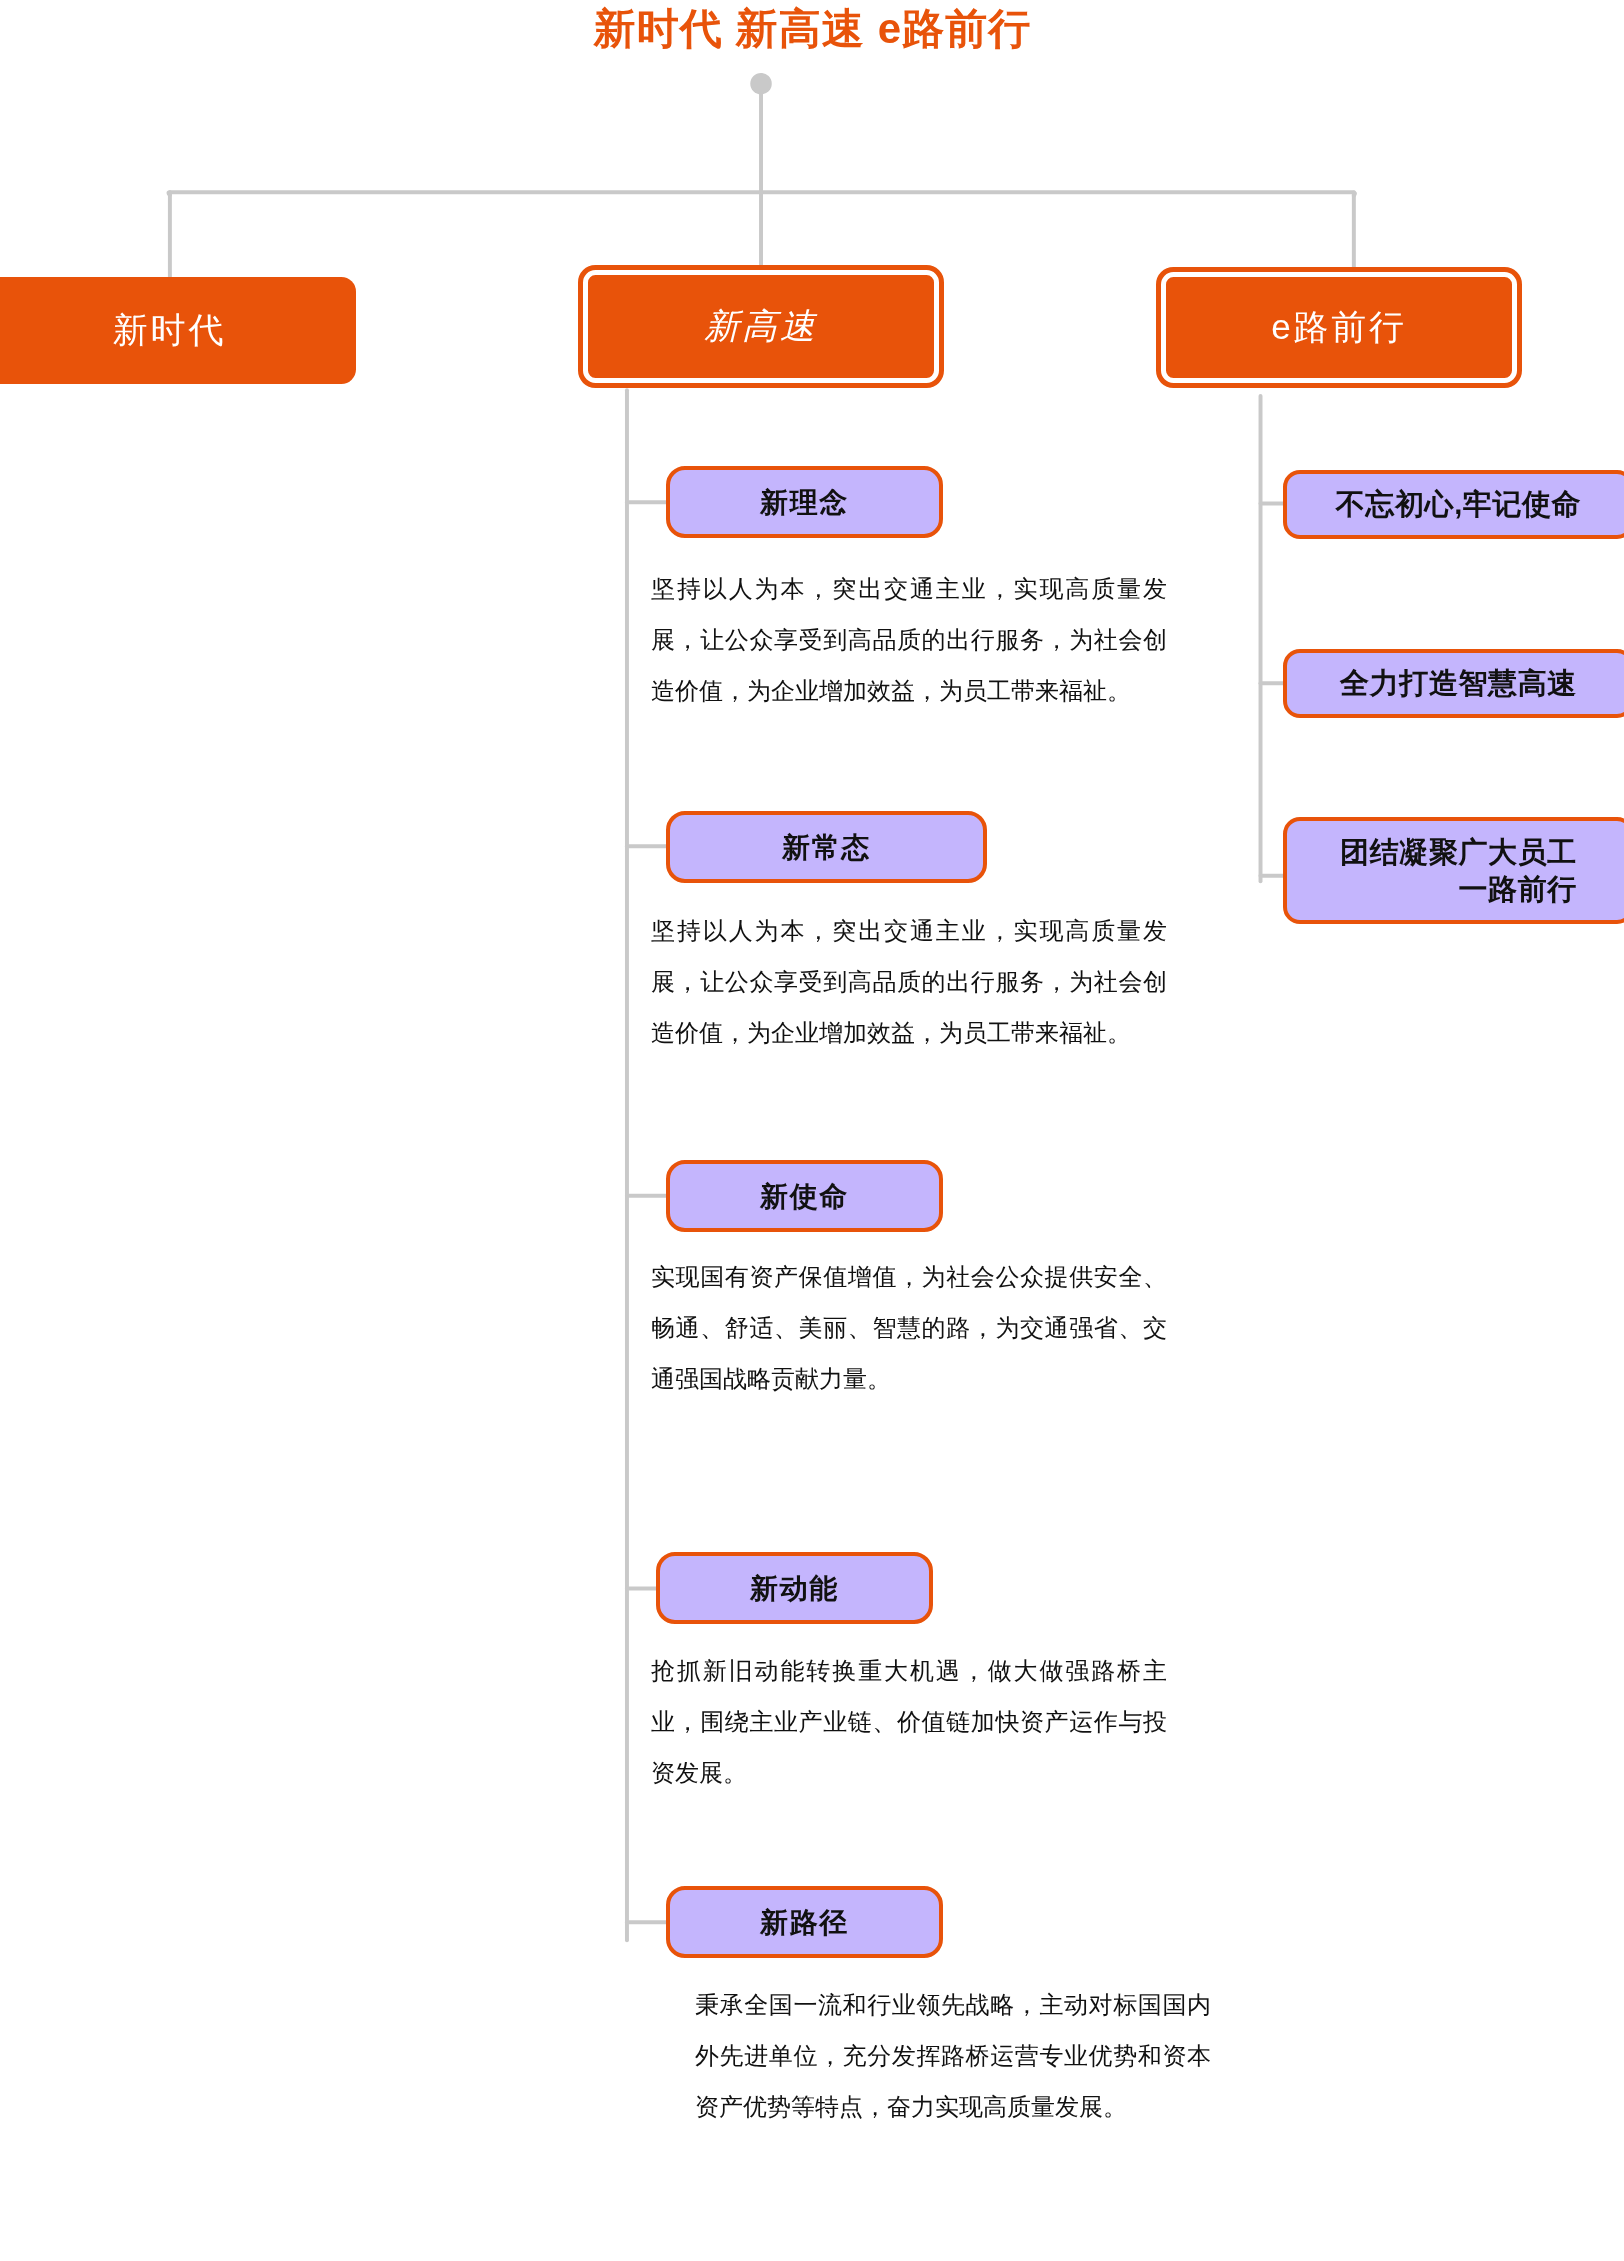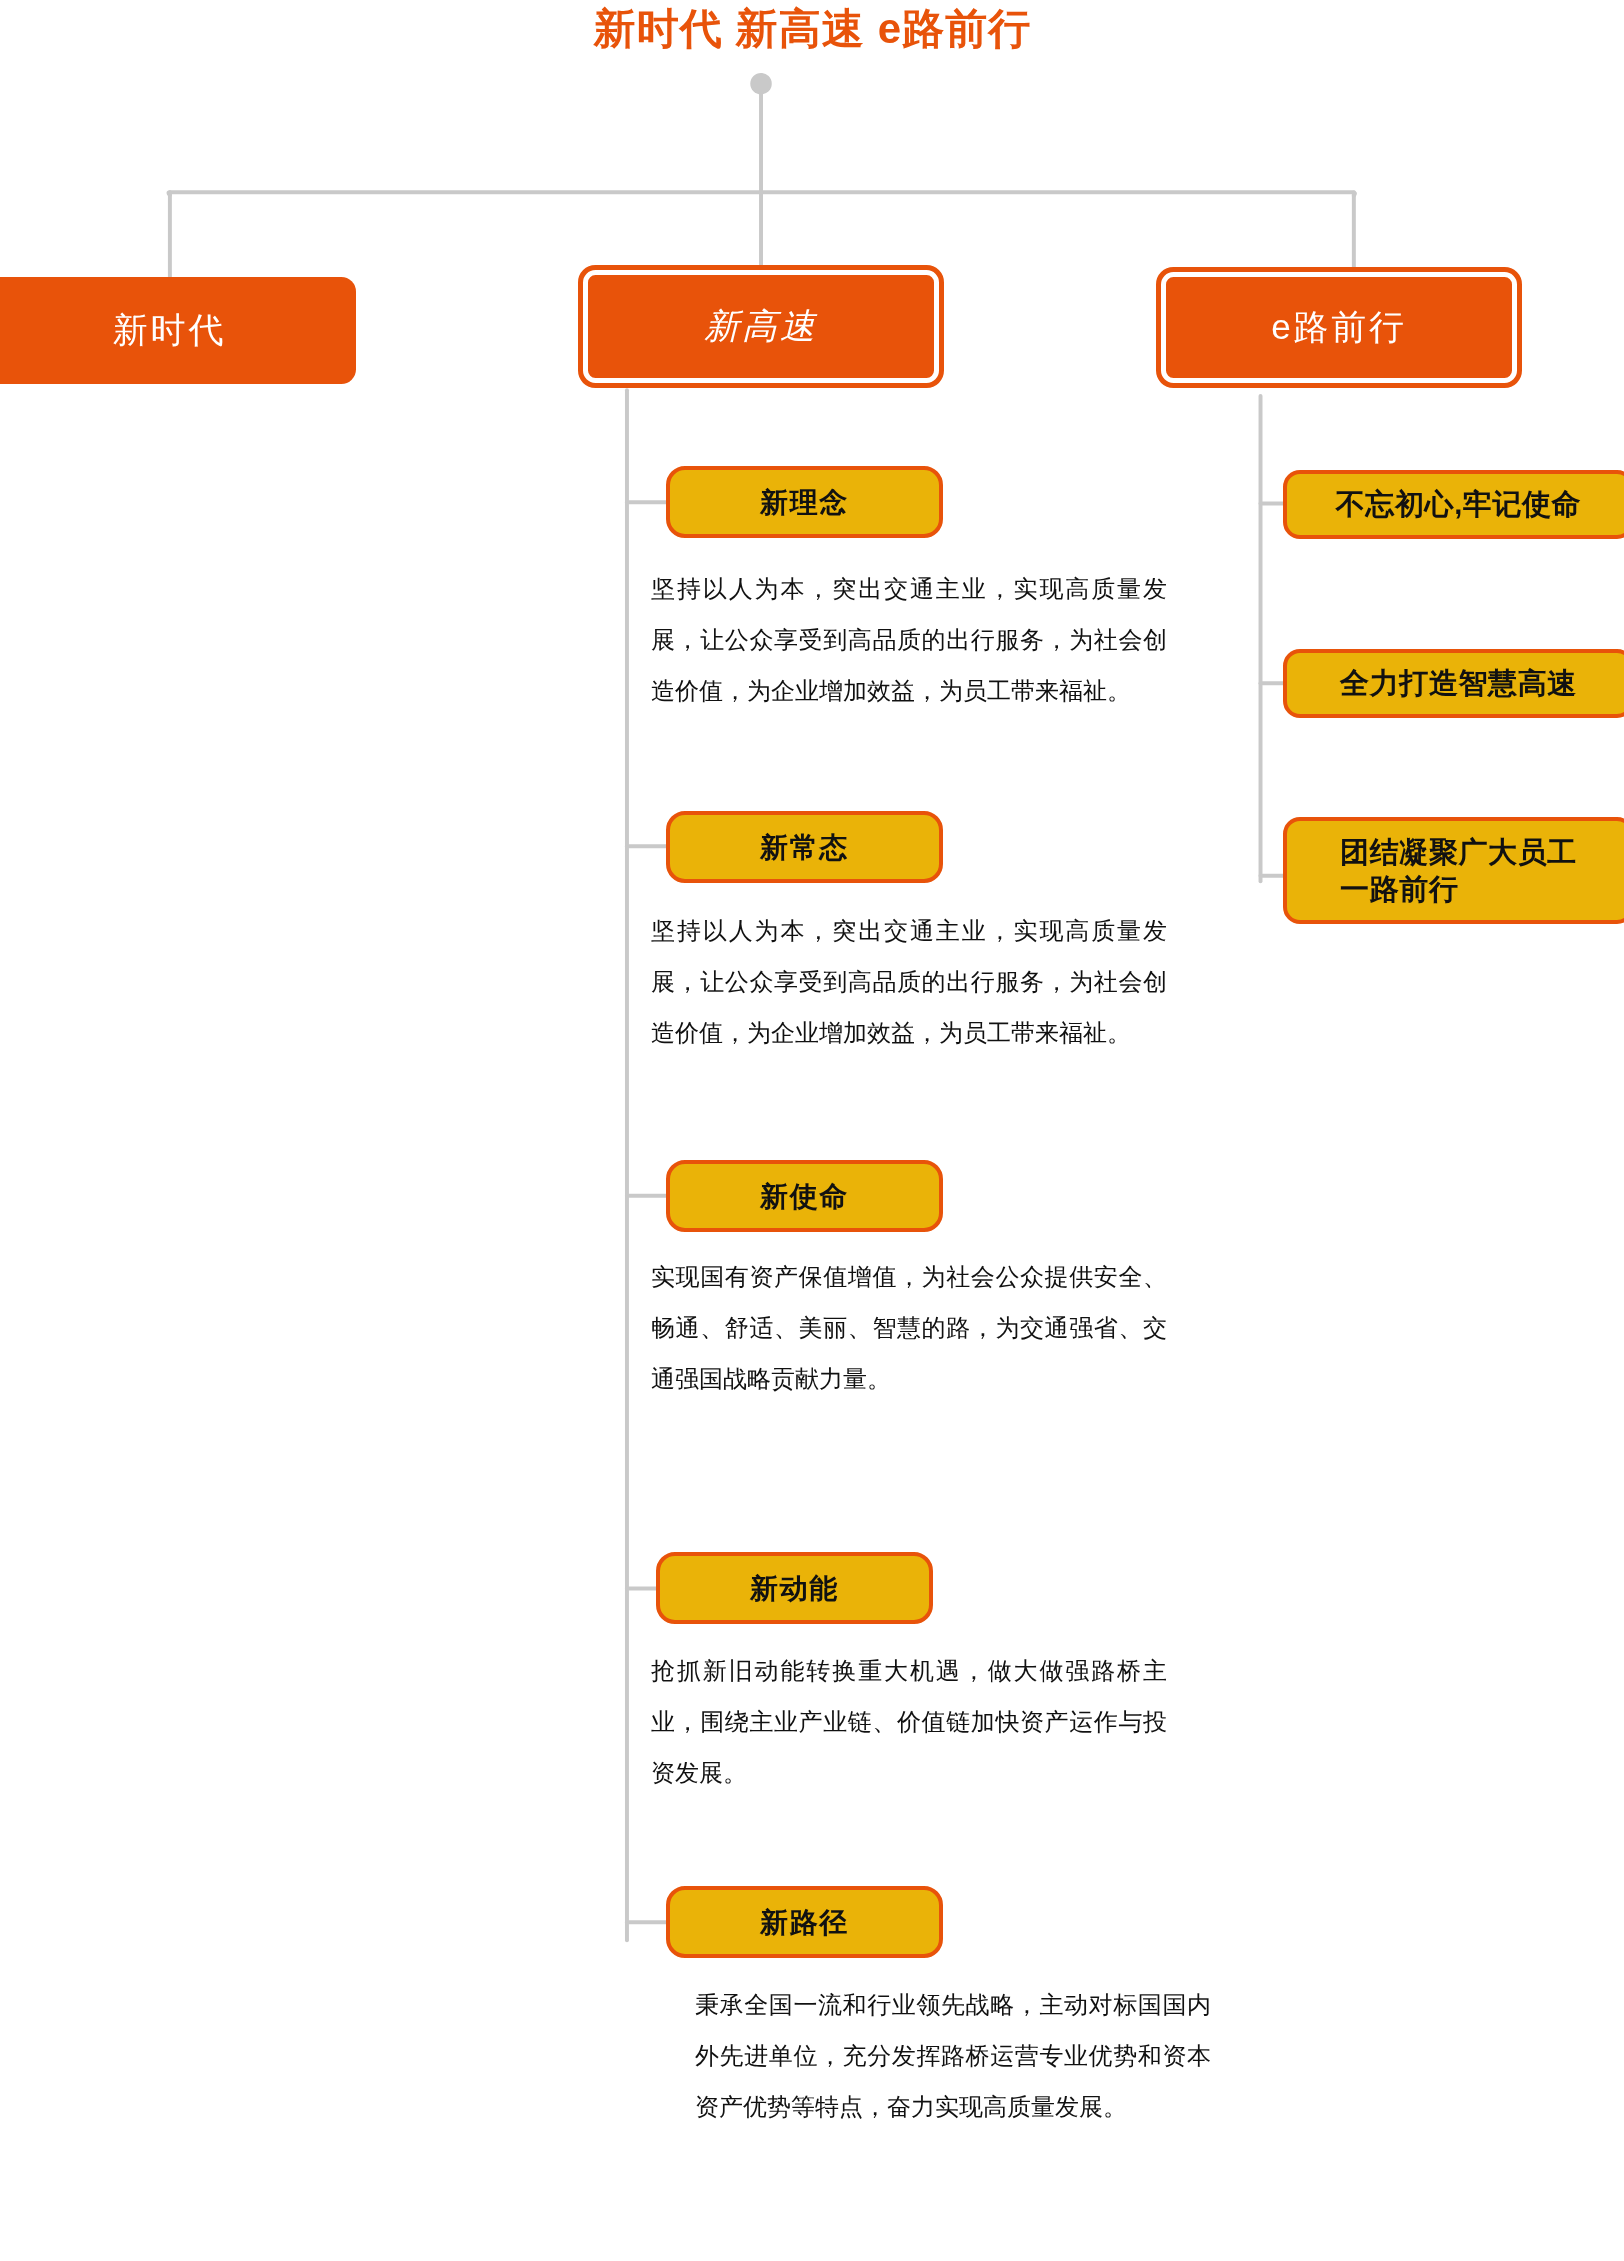--- a/index.html
+++ b/index.html
@@ -60,28 +60,28 @@
   .l1.ringed {
     border: 5.1px solid #ffffff;
     outline: 5.1px solid #E8530A;
     border-radius: 12.4px;
   }
 
   
   .l2 {
     position: absolute;
     box-sizing: border-box;
-    background: #eab308;
+    background: #c4b5fd;
     border: 4.5px solid #E8530A;
     border-radius: 19px;
     color: #111111;
     display: flex;
     align-items: center;
     justify-content: center;
-    text-align: left;
+    text-align: right;
     font-size: 28px;
     font-weight: bold;
     letter-spacing: 1.7px;
     line-height: 1.25;
   }
   .l2.wide {
     font-size: 29px;
     letter-spacing: 0.6px;
     border-width: 4px;
     border-radius: 17px;
@@ -148,21 +148,21 @@
 
   <div class="l1 ringed" style="left:1161px; top:272px; width:356px; height:111px;text-align:center;">
     <span>e路前行</span>
   </div>
 
   <div class="l2" style="left:666px; top:466px; width:277px; height:72px;">
     <span>新理念</span>
   </div>
   <div class="body-text" style="left:651px; top:563px; width:516px;">坚持以人为本，突出交通主业，实现高质量发展，让公众享受到高品质的出行服务，为社会创造价值，为企业增加效益，为员工带来福祉。</div>
 
-  <div class="l2" style="left:666px; top:811px; width:277px; height:72px;">
+  <div class="l2" style="left:666px; top:811px; width:321px; height:72px;">
     <span>新常态</span>
   </div>
   <div class="body-text" style="left:651px; top:905px; width:516px;">坚持以人为本，突出交通主业，实现高质量发展，让公众享受到高品质的出行服务，为社会创造价值，为企业增加效益，为员工带来福祉。</div>
 
   <div class="l2" style="left:666px; top:1160px; width:277px; height:72px;">
     <span>新使命</span>
   </div>
   <div class="body-text" style="left:651px; top:1251px; width:516px;">实现国有资产保值增值，为社会公众提供安全、畅通、舒适、美丽、智慧的路，为交通强省、交通强国战略贡献力量。</div>
 
   <div class="l2" style="left:656px; top:1552px; width:277px; height:72px;">

